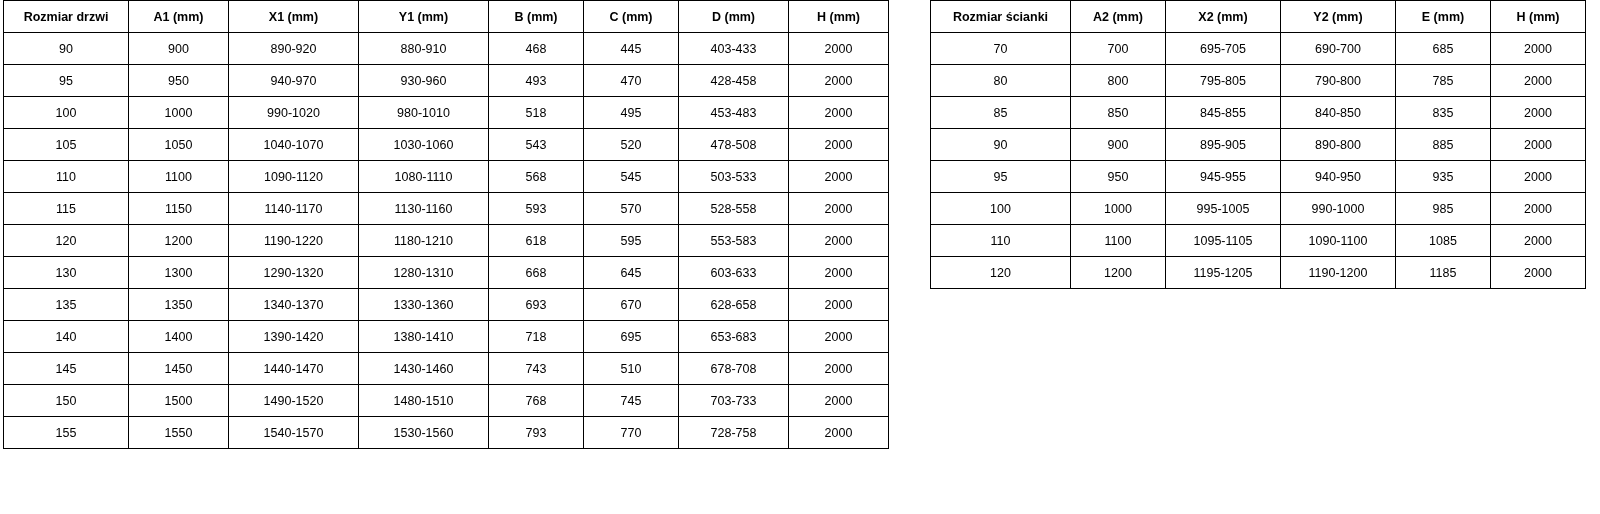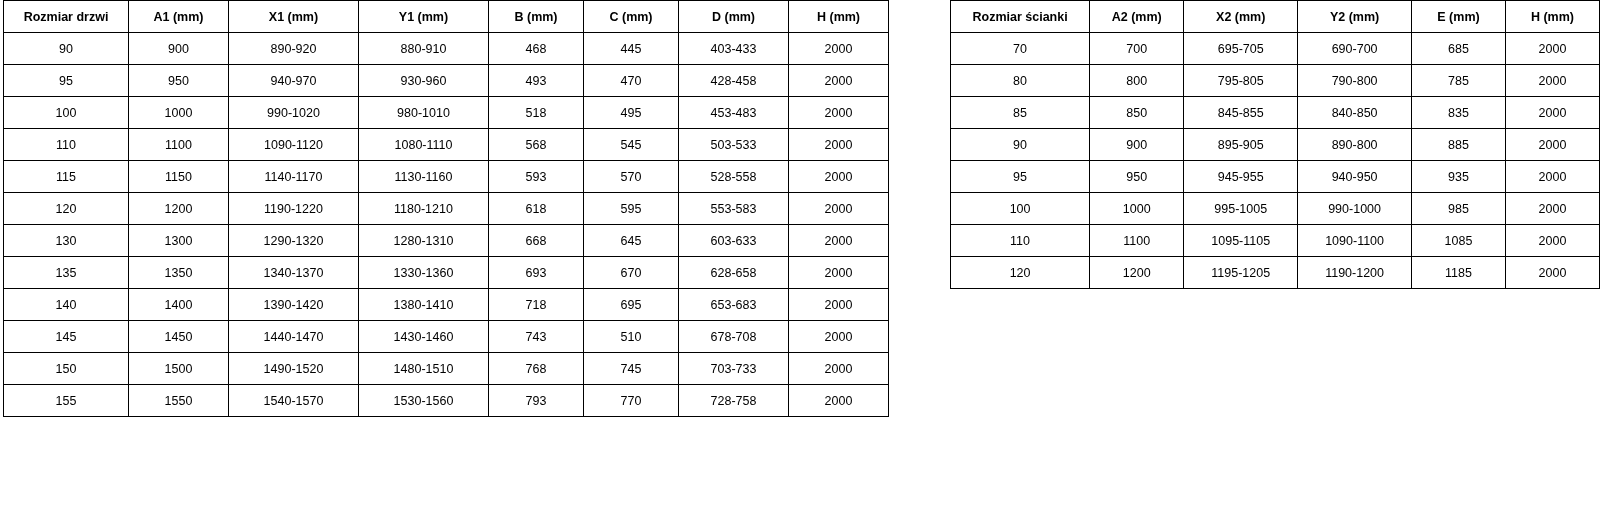--- a/index.html
+++ b/index.html
@@ -17,21 +17,21 @@
   .page {
     position: relative;
     width: 1600px;
     height: 488px;
   }
   .table-wrap {
     position: absolute;
     top: 0;
   }
   #doors-wrap { left: 3px; }
-  #walls-wrap { left: 930px; margin-left: 20px; }
+  #walls-wrap { left: 930px; }
 
   table.spec {
     border-collapse: collapse;
     table-layout: fixed;
   }
   table.spec th,
   table.spec td {
     border: 1px solid #000000;
     text-align: center;
     vertical-align: middle;
@@ -120,20 +120,30 @@
           <td>100</td>
           <td>1000</td>
           <td>990-1020</td>
           <td>980-1010</td>
           <td>518</td>
           <td>495</td>
           <td>453-483</td>
           <td>2000</td>
         </tr>
         <tr>
+          <td>105</td>
+          <td>1050</td>
+          <td>1040-1070</td>
+          <td>1030-1060</td>
+          <td>543</td>
+          <td>520</td>
+          <td>478-508</td>
+          <td>2000</td>
+        </tr>
+        <tr>
           <td>110</td>
           <td>1100</td>
           <td>1090-1120</td>
           <td>1080-1110</td>
           <td>568</td>
           <td>545</td>
           <td>503-533</td>
           <td>2000</td>
         </tr>
         <tr>

